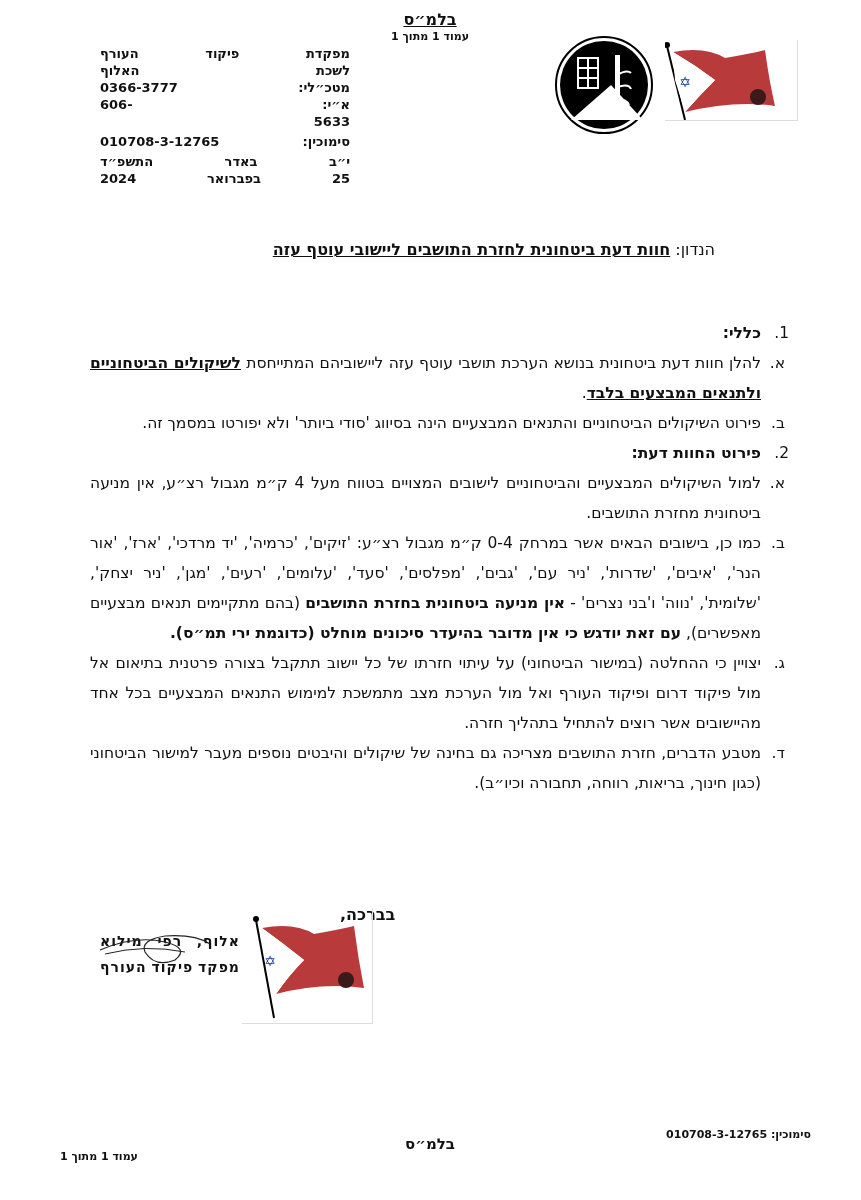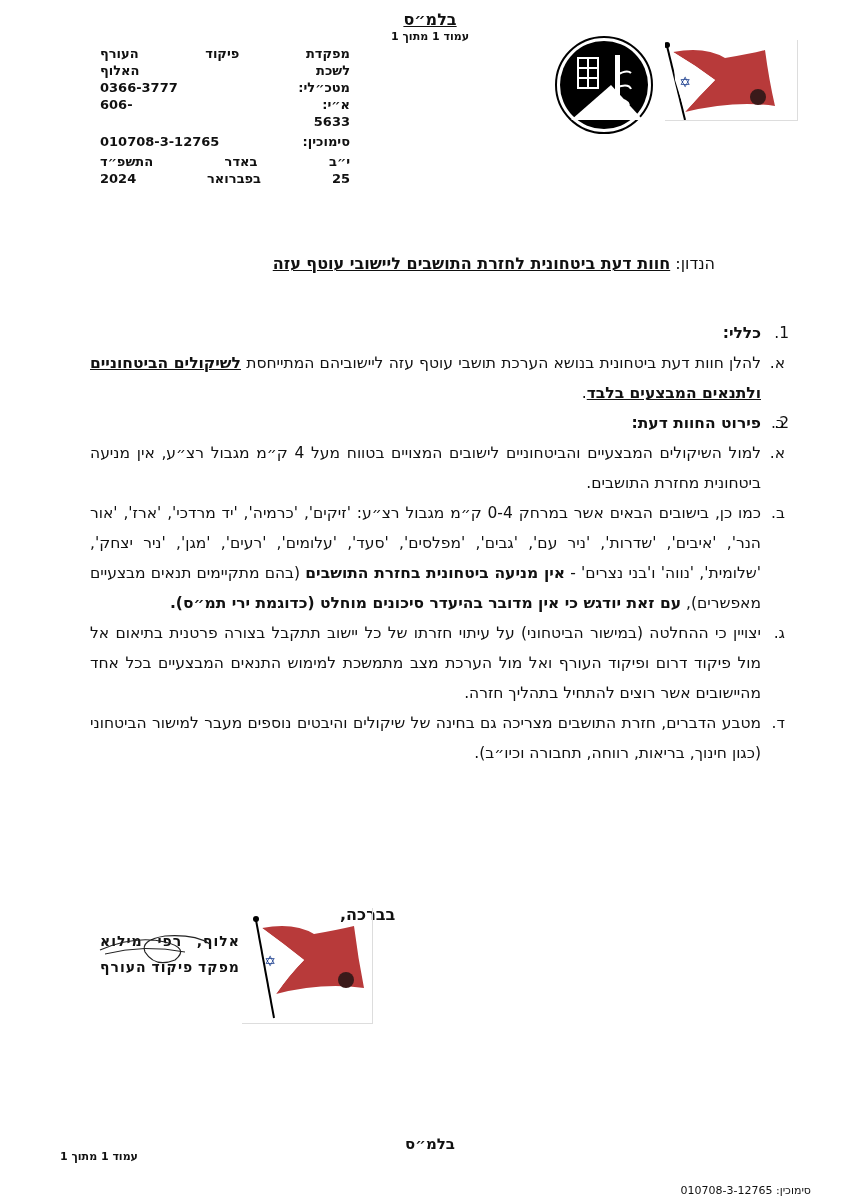--- a/index.html
+++ b/index.html
@@ -16,42 +16,42 @@
   
   .hdr { left:100px; top:45px; width:250px; font-size:13px; font-weight:bold; direction:rtl; line-height:17px; }
   .hdr-row { display:flex; justify-content:space-between; }
   .hdr-row span { white-space:nowrap; }
 
   
   .emblem { left:553px; top:35px; width:103px; height:100px; }
   .flag-top { left:665px; top:40px; width:132px; height:80px; }
   .flag-box { border-right:1px solid #ddd; border-bottom:1px solid #ddd; }
 
-  .subject { left:185px; top:254px; width:530px; text-align:right; font-size:16px; direction:rtl; }
+  .subject { left:185px; top:240px; width:530px; text-align:right; font-size:16px; direction:rtl; }
   .subject .lbl { font-weight:normal; }
   .subject .val { font-weight:bold; text-decoration:underline; }
 
   .body { left:90px; top:318px; width:695px; direction:rtl; font-size:15.5px; line-height:30px; }
   .sec { position:relative; }
   .sec-title { font-weight:bold; padding-right:24px; position:relative; }
   .sec-title .num { position:absolute; right:-4px; font-weight:normal; }
   .item { position:relative; padding-right:24px; text-align:justify; }
   .item .lt { position:absolute; right:0; }
   .b { font-weight:bold; }
   .u { text-decoration:underline; }
 
   .closing { left:340px; top:905px; width:120px; text-align:left; font-weight:bold; font-size:16px; direction:rtl; }
   .sig { left:100px; top:928px; width:140px; direction:rtl; font-weight:bold; font-size:14px; line-height:26px; letter-spacing:1px; }
   .sig-row { display:flex; justify-content:space-between; }
   .flag-bottom { left:242px; top:908px; width:130px; height:115px; }
   .scribble { left:95px; top:930px; width:120px; height:40px; }
 
   .classif-bot { left:380px; top:1135px; width:100px; text-align:center; font-weight:bold; font-size:15px; }
   .foot-left { left:60px; top:1150px; font-size:11px; font-weight:bold; direction:rtl; }
-  .foot-right { right:50px; top:1184px; font-size:11px; font-weight:normal; direction:rtl; }
+  .foot-right { right:50px; top:1128px; font-size:11px; font-weight:bold; direction:rtl; }
 </style>
 </head>
 <body>
 
 <div class="abs classif-top">
   <span class="cls">בלמ״ס</span>
   <span class="pg">עמוד 1 מתוך 1</span>
 </div>
 
 <div class="abs hdr">
@@ -131,20 +131,21 @@
     <div class="sec-title">
       <span class="num">1.</span>
       <span>כללי:</span>
     </div>
     <div class="item">
       <span class="lt">א.</span>
       <span>להלן חוות דעת ביטחונית בנושא הערכת תושבי עוטף עזה ליישוביהם המתייחסת </span><span class="b u">לשיקולים הביטחוניים ולתנאים המבצעים בלבד</span><span>.</span>
     </div>
     <div class="item">
       <span class="lt">ב.</span>
+      <span>פירוט השיקולים הביטחוניים והתנאים המבצעיים הינה בסיווג 'סודי ביותר' ולא יפורטו במסמך זה.</span>
     </div>
   </div>
 
   <div class="sec">
     <div class="sec-title">
       <span class="num">2.</span>
       <span>פירוט החוות דעת:</span>
     </div>
     <div class="item">
       <span class="lt">א.</span>

